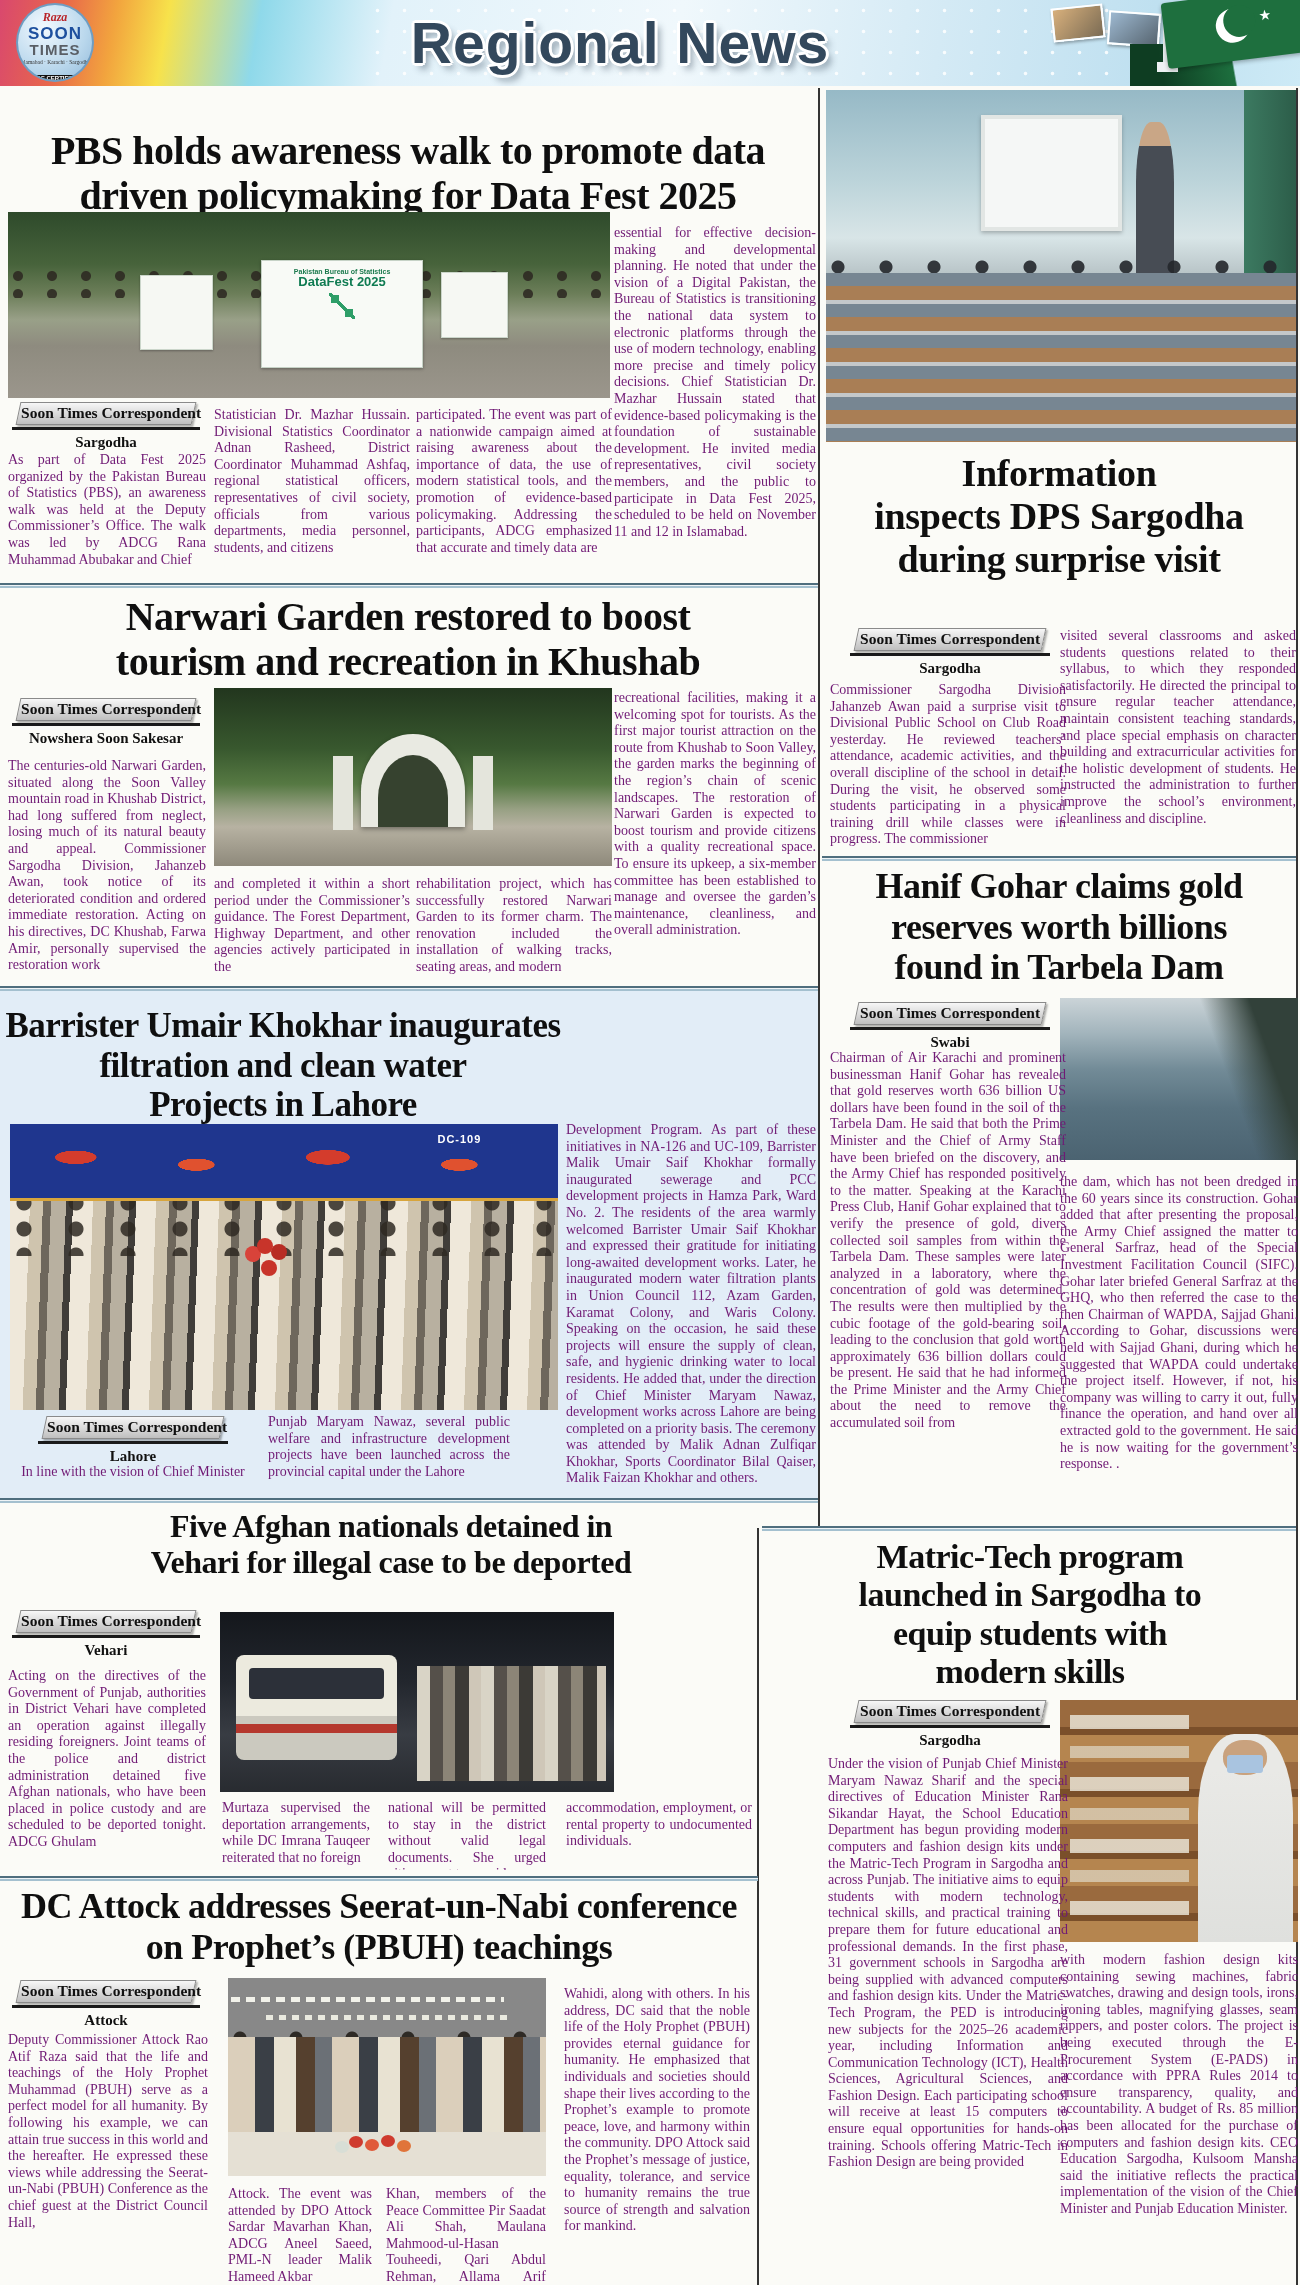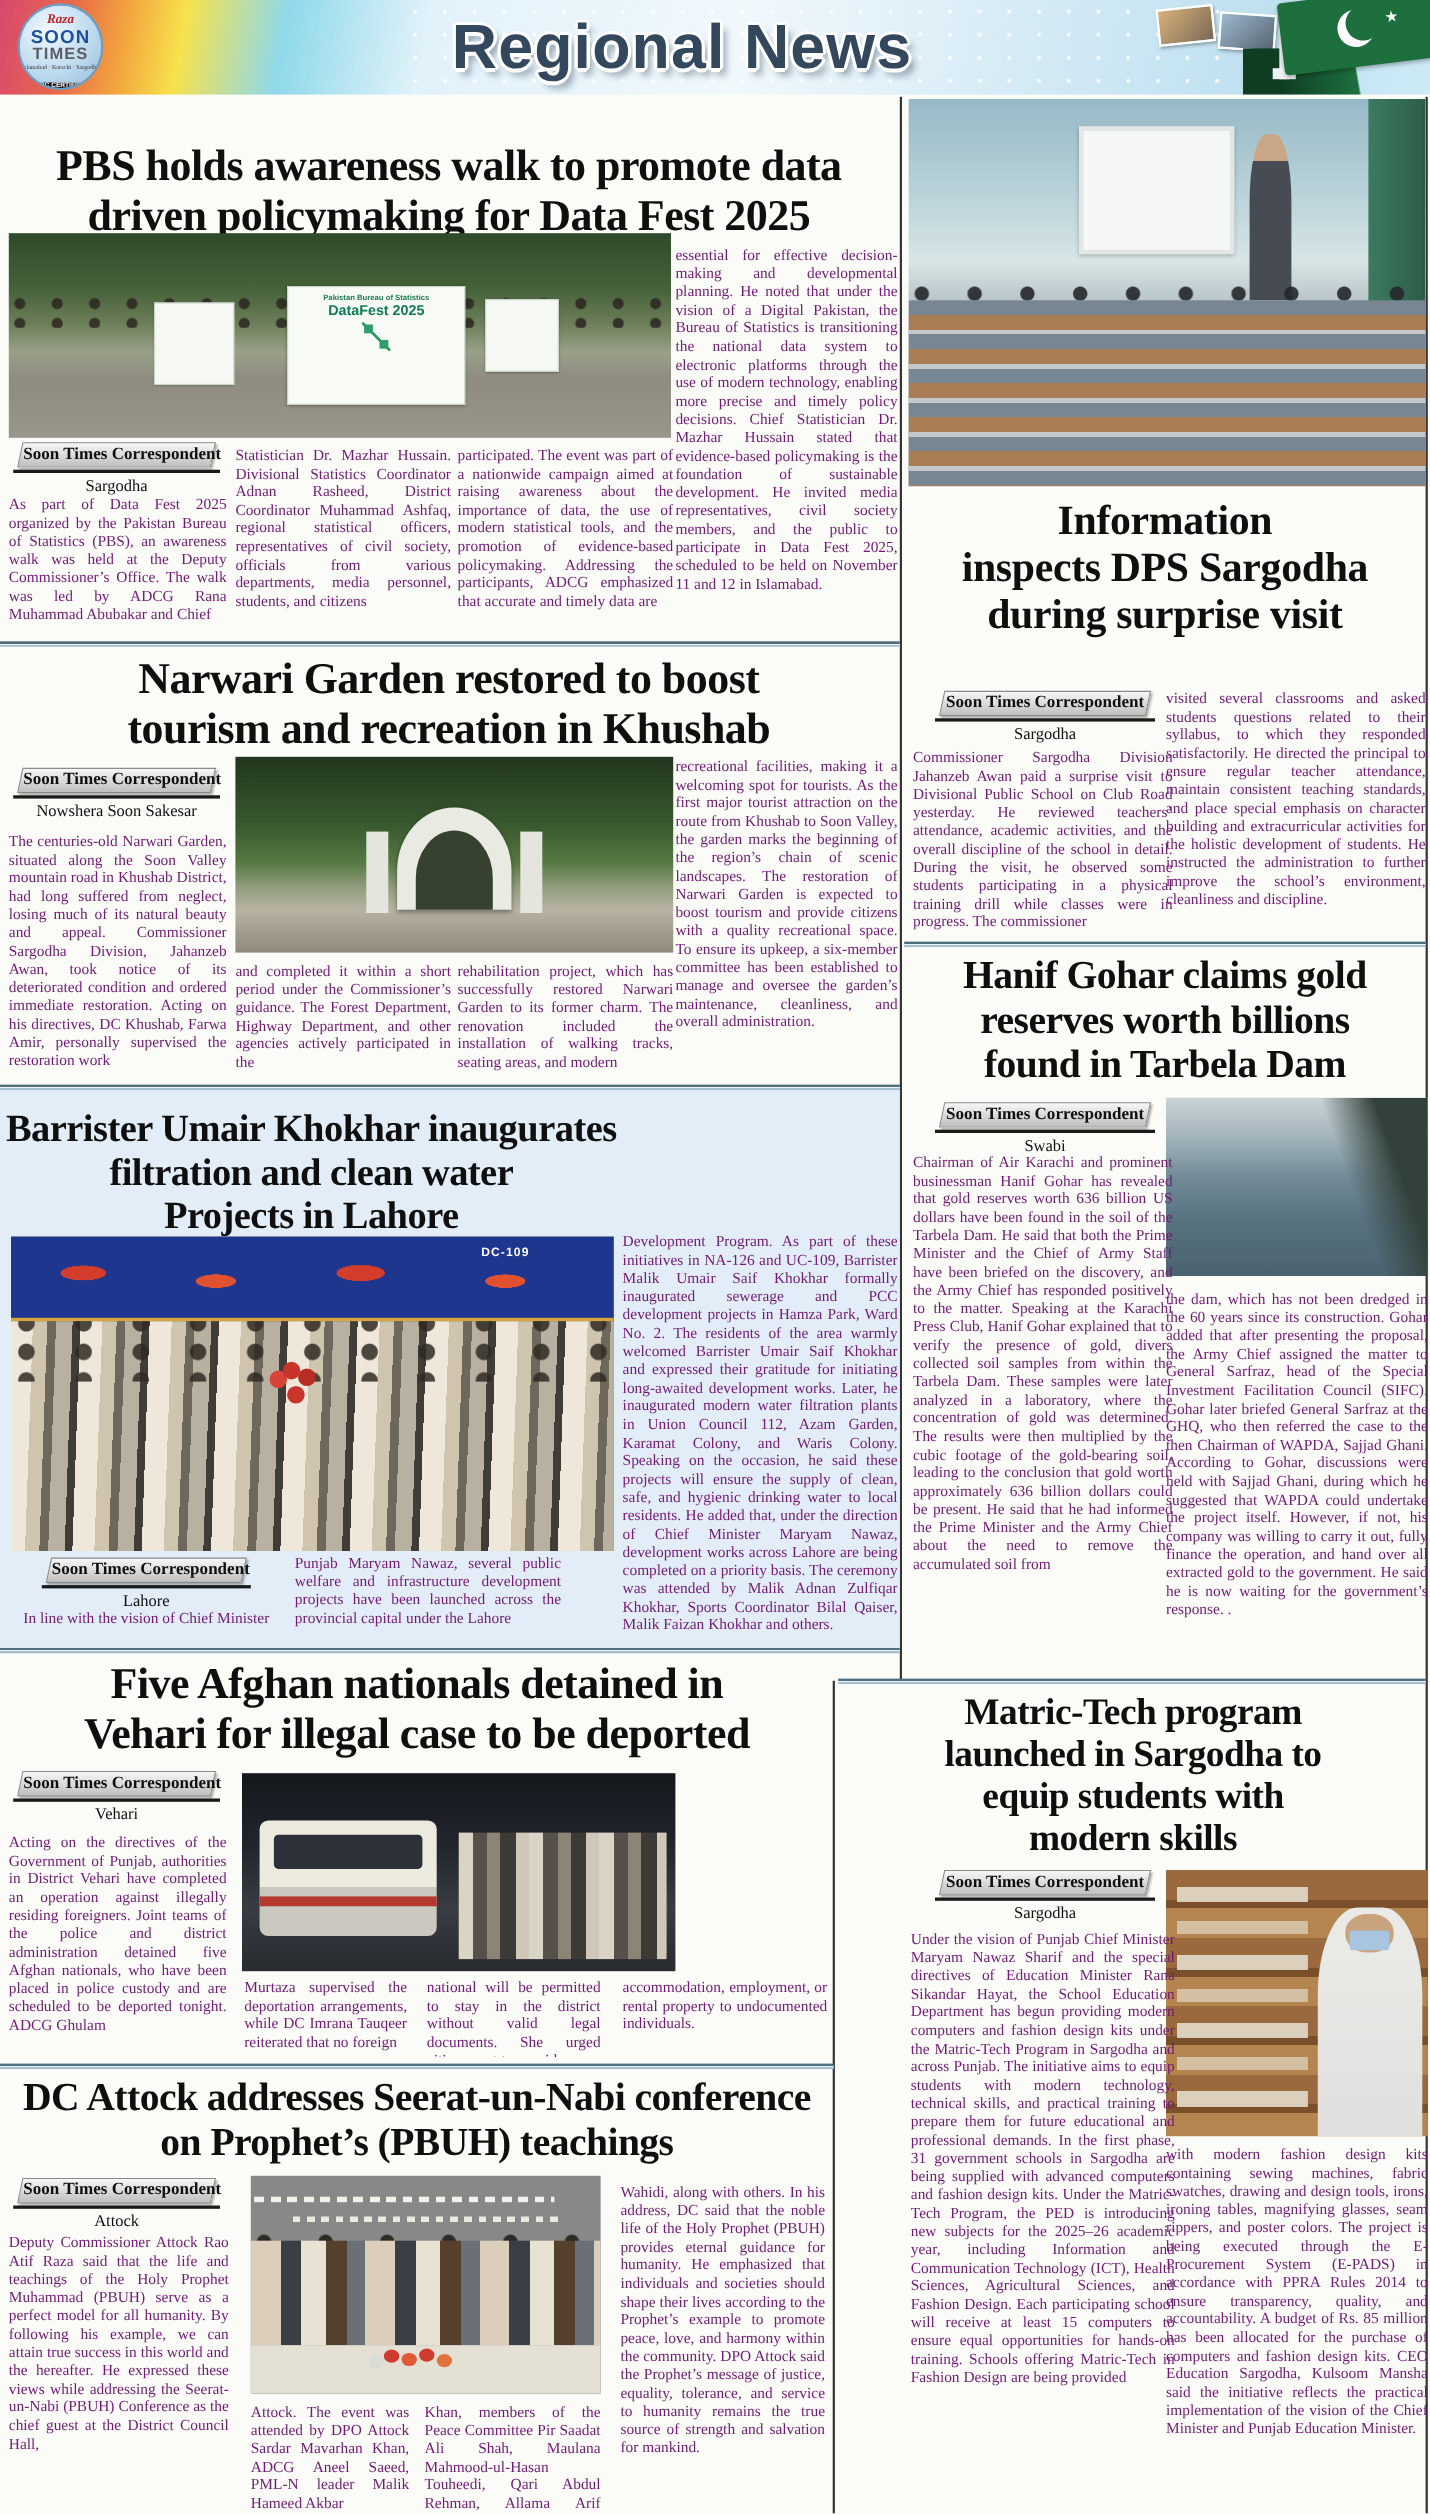--- a/index.html
+++ b/index.html
@@ -5,21 +5,21 @@
   *{margin:0;padding:0;box-sizing:border-box}
   html,body{width:1300px}
   body{position:relative;height:2285px;background:#fbfbf7;font-family:"Liberation Serif",serif;overflow:hidden}
   .abs{position:absolute}
   .hl{font-weight:bold;color:#0f0f0f;text-align:center;letter-spacing:-.5px}
   .hl div{line-height:1.13}
   .col{font-size:14px;line-height:16.6px;text-align:justify;color:#701a75;overflow:hidden}
   .byl-box{margin:0 10px;background:linear-gradient(180deg,#f7f7f7,#bfbfbf);border:1px solid #8a8a8a;transform:skewX(-12deg);padding:1px 2px 2px;box-shadow:2px 2px 2px rgba(0,0,0,.3);text-align:center}
   .byl-box span{display:inline-block;transform:skewX(12deg);font-weight:bold;font-size:15.5px;color:#101010;white-space:nowrap}
   .byl-rule{height:2.5px;background:#1b1b1b;margin:2px 4px 4px}
-  .date{font-weight:normal;font-size:15px;color:#101010;text-align:center}
+  .date{font-weight:bold;font-size:15px;color:#101010;text-align:center}
   .hrule{background:linear-gradient(180deg,#4f6e7e 0 45%,#eef3f6 45% 60%,#a4c0cf 60% 100%);height:5px}
   .vrule{background:#343434;width:2px}
   .photo{overflow:hidden;background:#888}
   .photo>div{position:absolute}
   
   .masthead{left:0;top:0;width:1300px;height:86px;overflow:hidden;
     background:linear-gradient(100deg,#d9486e 0%,#e8684a 5%,#f2a43e 9%,#f7e24b 13%,#8fd9ea 20%,#e2f2fa 30%,#f0f8fc 52%,#d4eaf5 72%,#bfe0f0 88%,#cdeaf6 100%)}
   .sparkles{left:28%;top:0;width:58%;height:100%;
     background-image:radial-gradient(circle,#ffffffd9 1.3px,transparent 2.2px);background-size:27px 21px}
   .logo-disc{left:16px;top:3px;width:78px;height:79px;border-radius:50%;background:radial-gradient(circle at 35% 30%,#f2f9ff,#b9d7ec 60%,#8fb8d8);border:2px solid #6f9dc2;text-align:center;overflow:hidden}
@@ -182,21 +182,21 @@
 </div>
 <div class="abs" style="left:8px;top:1416px;width:250px">
   <div class="byl-box" style="margin:0 36px"><span>Soon Times Correspondent</span></div>
   <div class="byl-rule" style="margin:2px 30px 4px"></div>
   <div class="date">Lahore</div>
 </div>
 <div class="abs col" style="left:6px;top:1464px;width:254px;height:20px;text-align:center">In line with the vision of Chief Minister</div>
 <div class="abs col" style="left:268px;top:1414px;width:242px;height:70px">Punjab Maryam Nawaz, several public welfare and infrastructure development projects have been launched across the provincial capital under the Lahore</div>
 <div class="abs col" style="left:566px;top:1122px;width:250px;height:372px">Development Program. As part of these initiatives in NA-126 and UC-109, Barrister Malik Umair Saif Khokhar formally inaugurated sewerage and PCC development projects in Hamza Park, Ward No. 2. The residents of the area warmly welcomed Barrister Umair Saif Khokhar and expressed their gratitude for initiating long-awaited development works. Later, he inaugurated modern water filtration plants in Union Council 112, Azam Garden, Karamat Colony, and Waris Colony. Speaking on the occasion, he said these projects will ensure the supply of clean, safe, and hygienic drinking water to local residents. He added that, under the direction of Chief Minister Maryam Nawaz, development works across Lahore are being completed on a priority basis. The ceremony was attended by Malik Adnan Zulfiqar Khokhar, Sports Coordinator Bilal Qaiser, Malik Faizan Khokhar and others.</div>
 
-<div class="abs hl" style="left:0;top:1508px;width:758px;font-size:40px">
+<div class="abs hl" style="left:12px;top:1508px;width:758px;font-size:32px">
   <div>Five Afghan nationals detained in</div>
   <div>Vehari for illegal case to be deported</div>
 </div>
 <div class="abs" style="left:8px;top:1610px;width:196px">
   <div class="byl-box"><span>Soon Times Correspondent</span></div>
   <div class="byl-rule"></div>
   <div class="date">Vehari</div>
 </div>
 <div class="abs photo ph-vehari" style="left:220px;top:1612px;width:394px;height:180px">
   <div class="people"></div>

